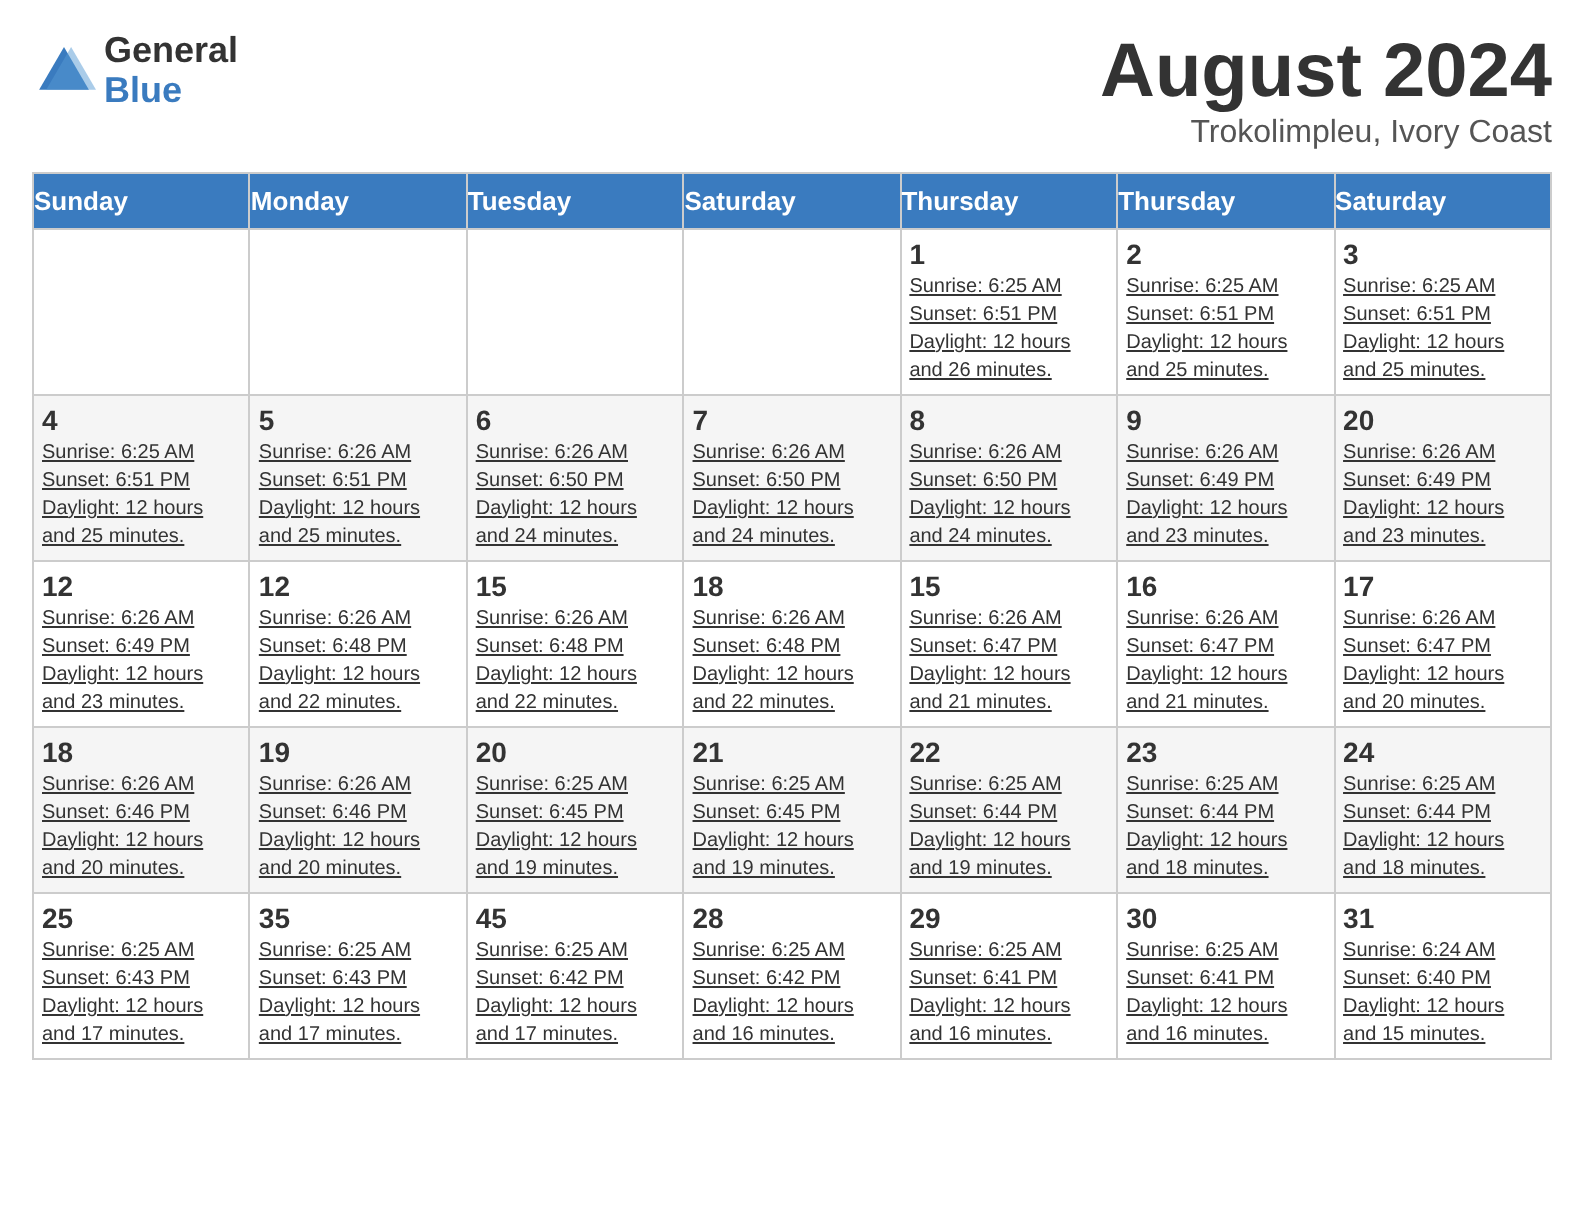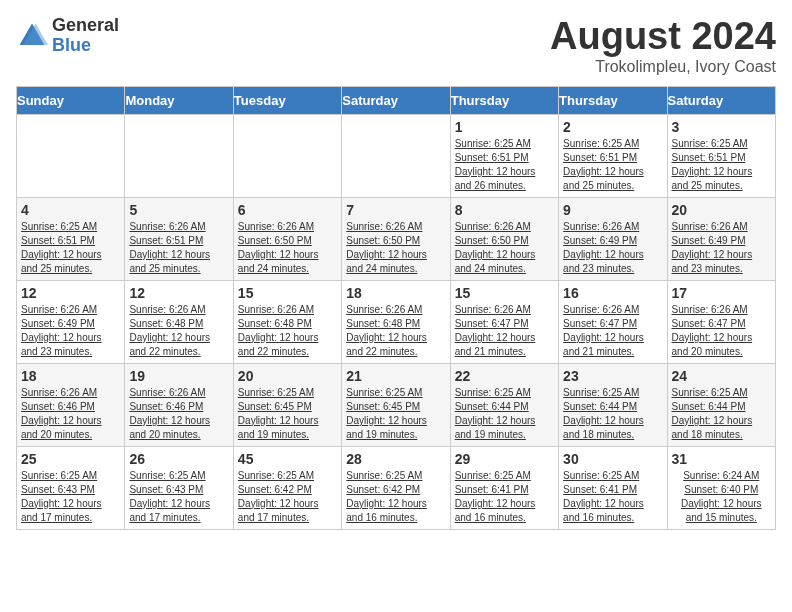--- a/index.html
+++ b/index.html
@@ -301,21 +301,21 @@
       </tr>
       <tr>
         <td>
           <div class="day-num">25</div>
           <div class="day-info" style="white-space: pre-line;">Sunrise: 6:25 AM
 Sunset: 6:43 PM
 Daylight: 12 hours
 and 17 minutes.</div>
         </td>
         <td>
-          <div class="day-num">26</div>
+          <div class="day-num">35</div>
           <div class="day-info" style="white-space: pre-line;">Sunrise: 6:25 AM
 Sunset: 6:43 PM
 Daylight: 12 hours
 and 17 minutes.</div>
         </td>
         <td>
           <div class="day-num">45</div>
           <div class="day-info" style="white-space: pre-line;">Sunrise: 6:25 AM
 Sunset: 6:42 PM
 Daylight: 12 hours
@@ -337,20 +337,20 @@
         </td>
         <td>
           <div class="day-num">30</div>
           <div class="day-info" style="white-space: pre-line;">Sunrise: 6:25 AM
 Sunset: 6:41 PM
 Daylight: 12 hours
 and 16 minutes.</div>
         </td>
         <td>
           <div class="day-num">31</div>
-          <div class="day-info" style="white-space: pre-line; text-align: center;">Sunrise: 6:24 AM
+          <div class="day-info" style="white-space: pre-line;">Sunrise: 6:24 AM
 Sunset: 6:40 PM
 Daylight: 12 hours
 and 15 minutes.</div>
         </td>
       </tr>
     </tbody>
 </table>
 
 </body></html>

